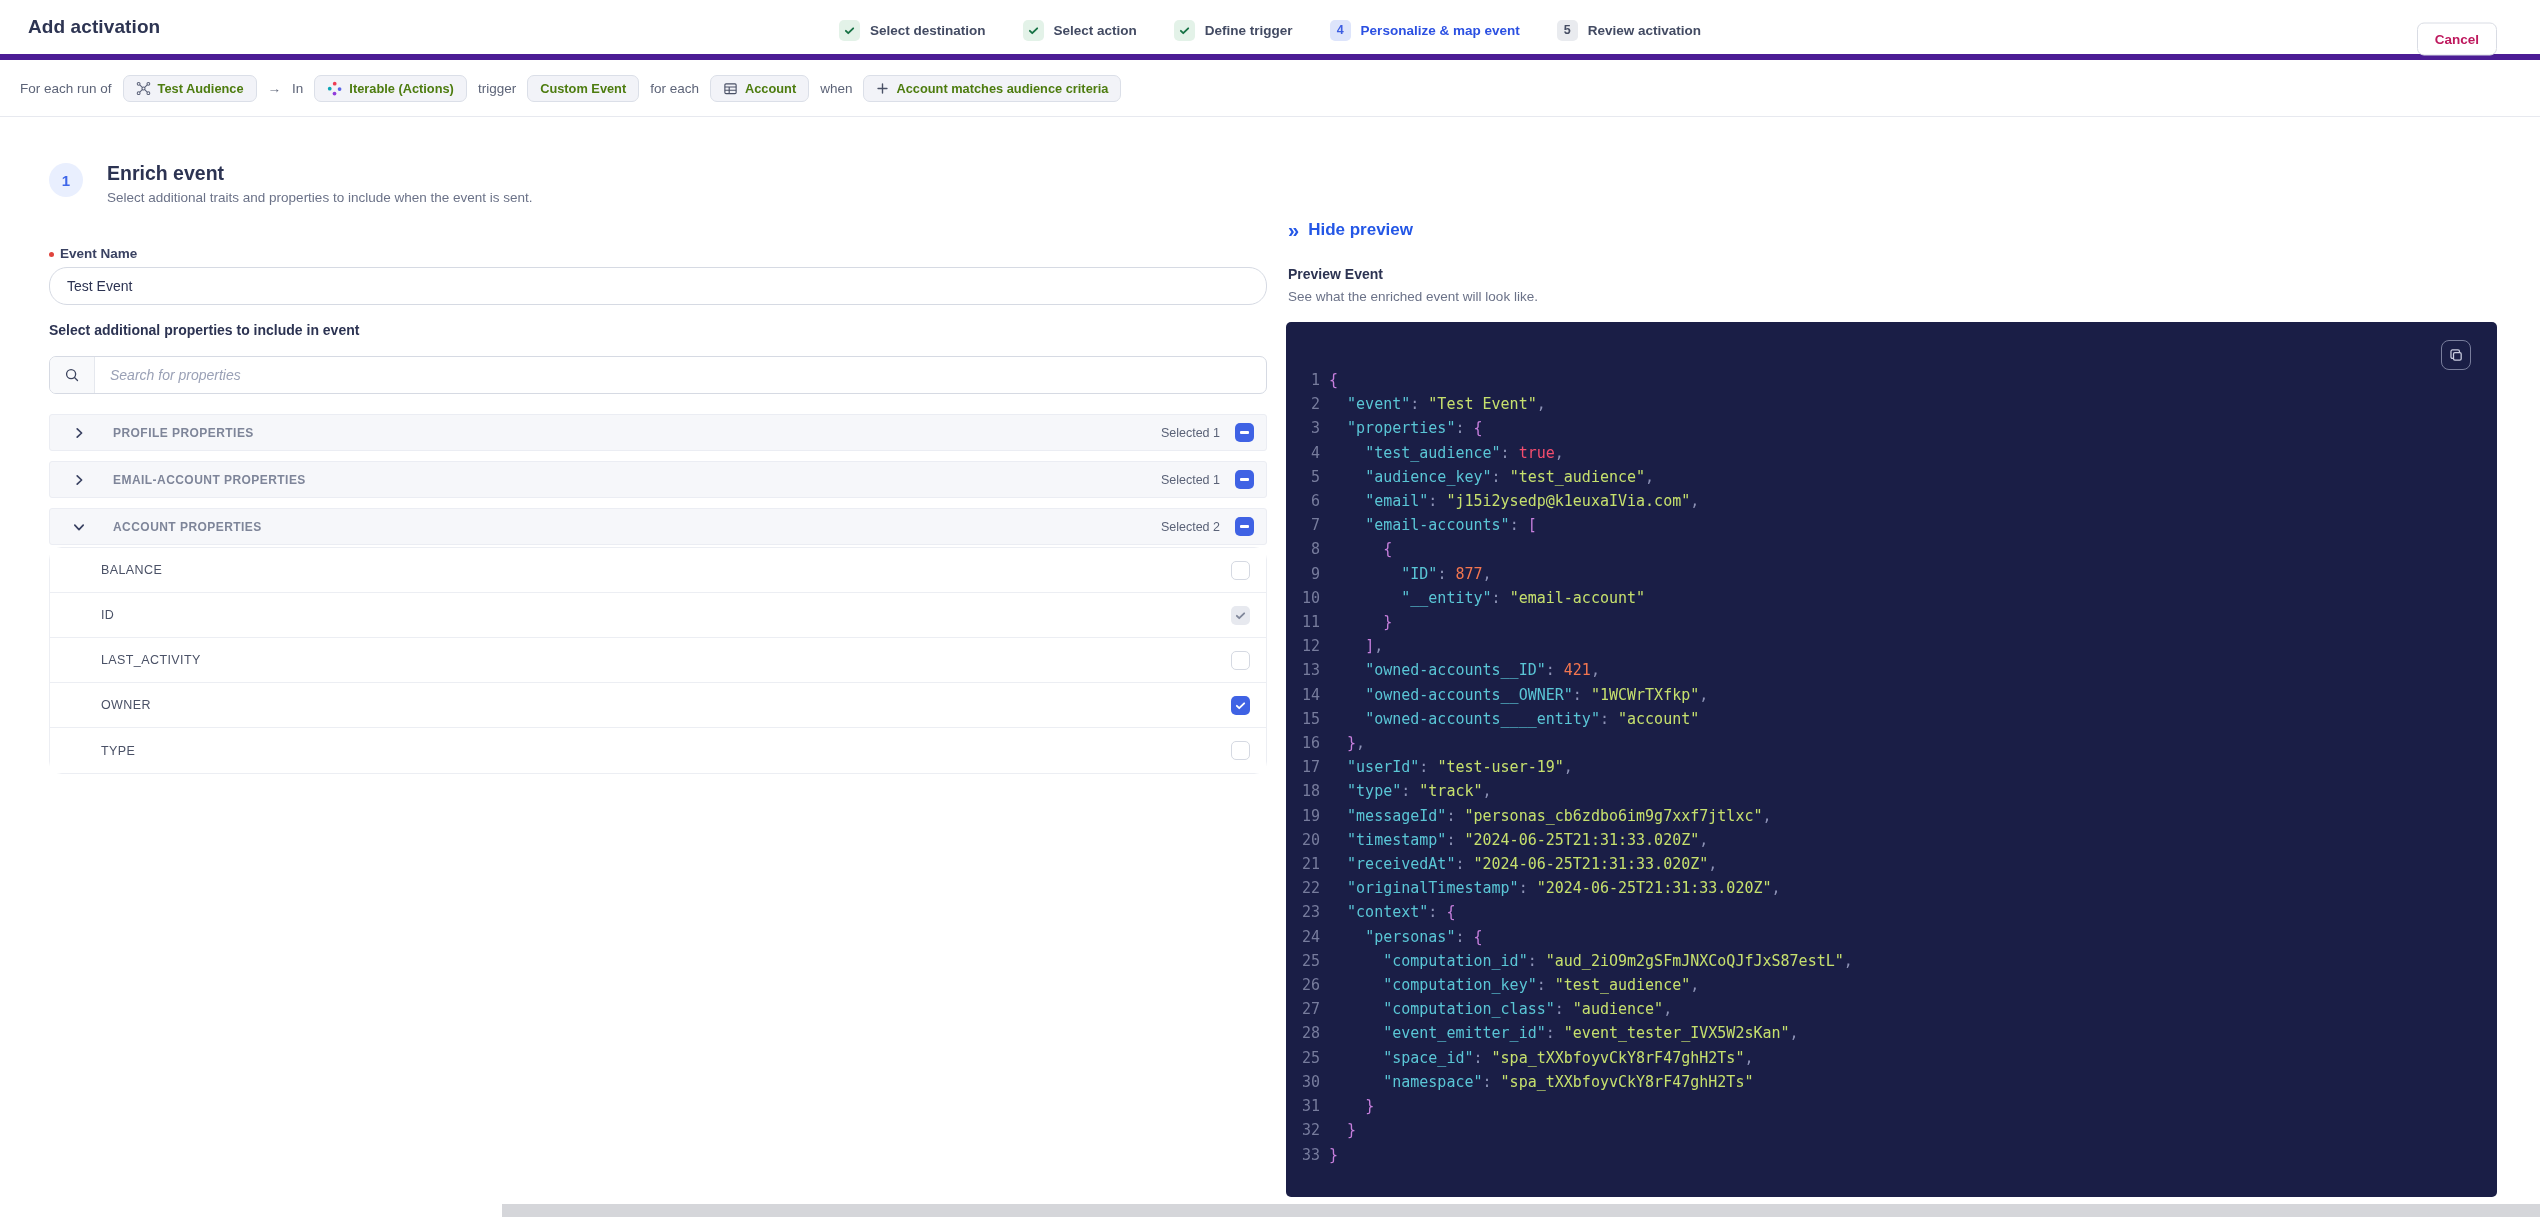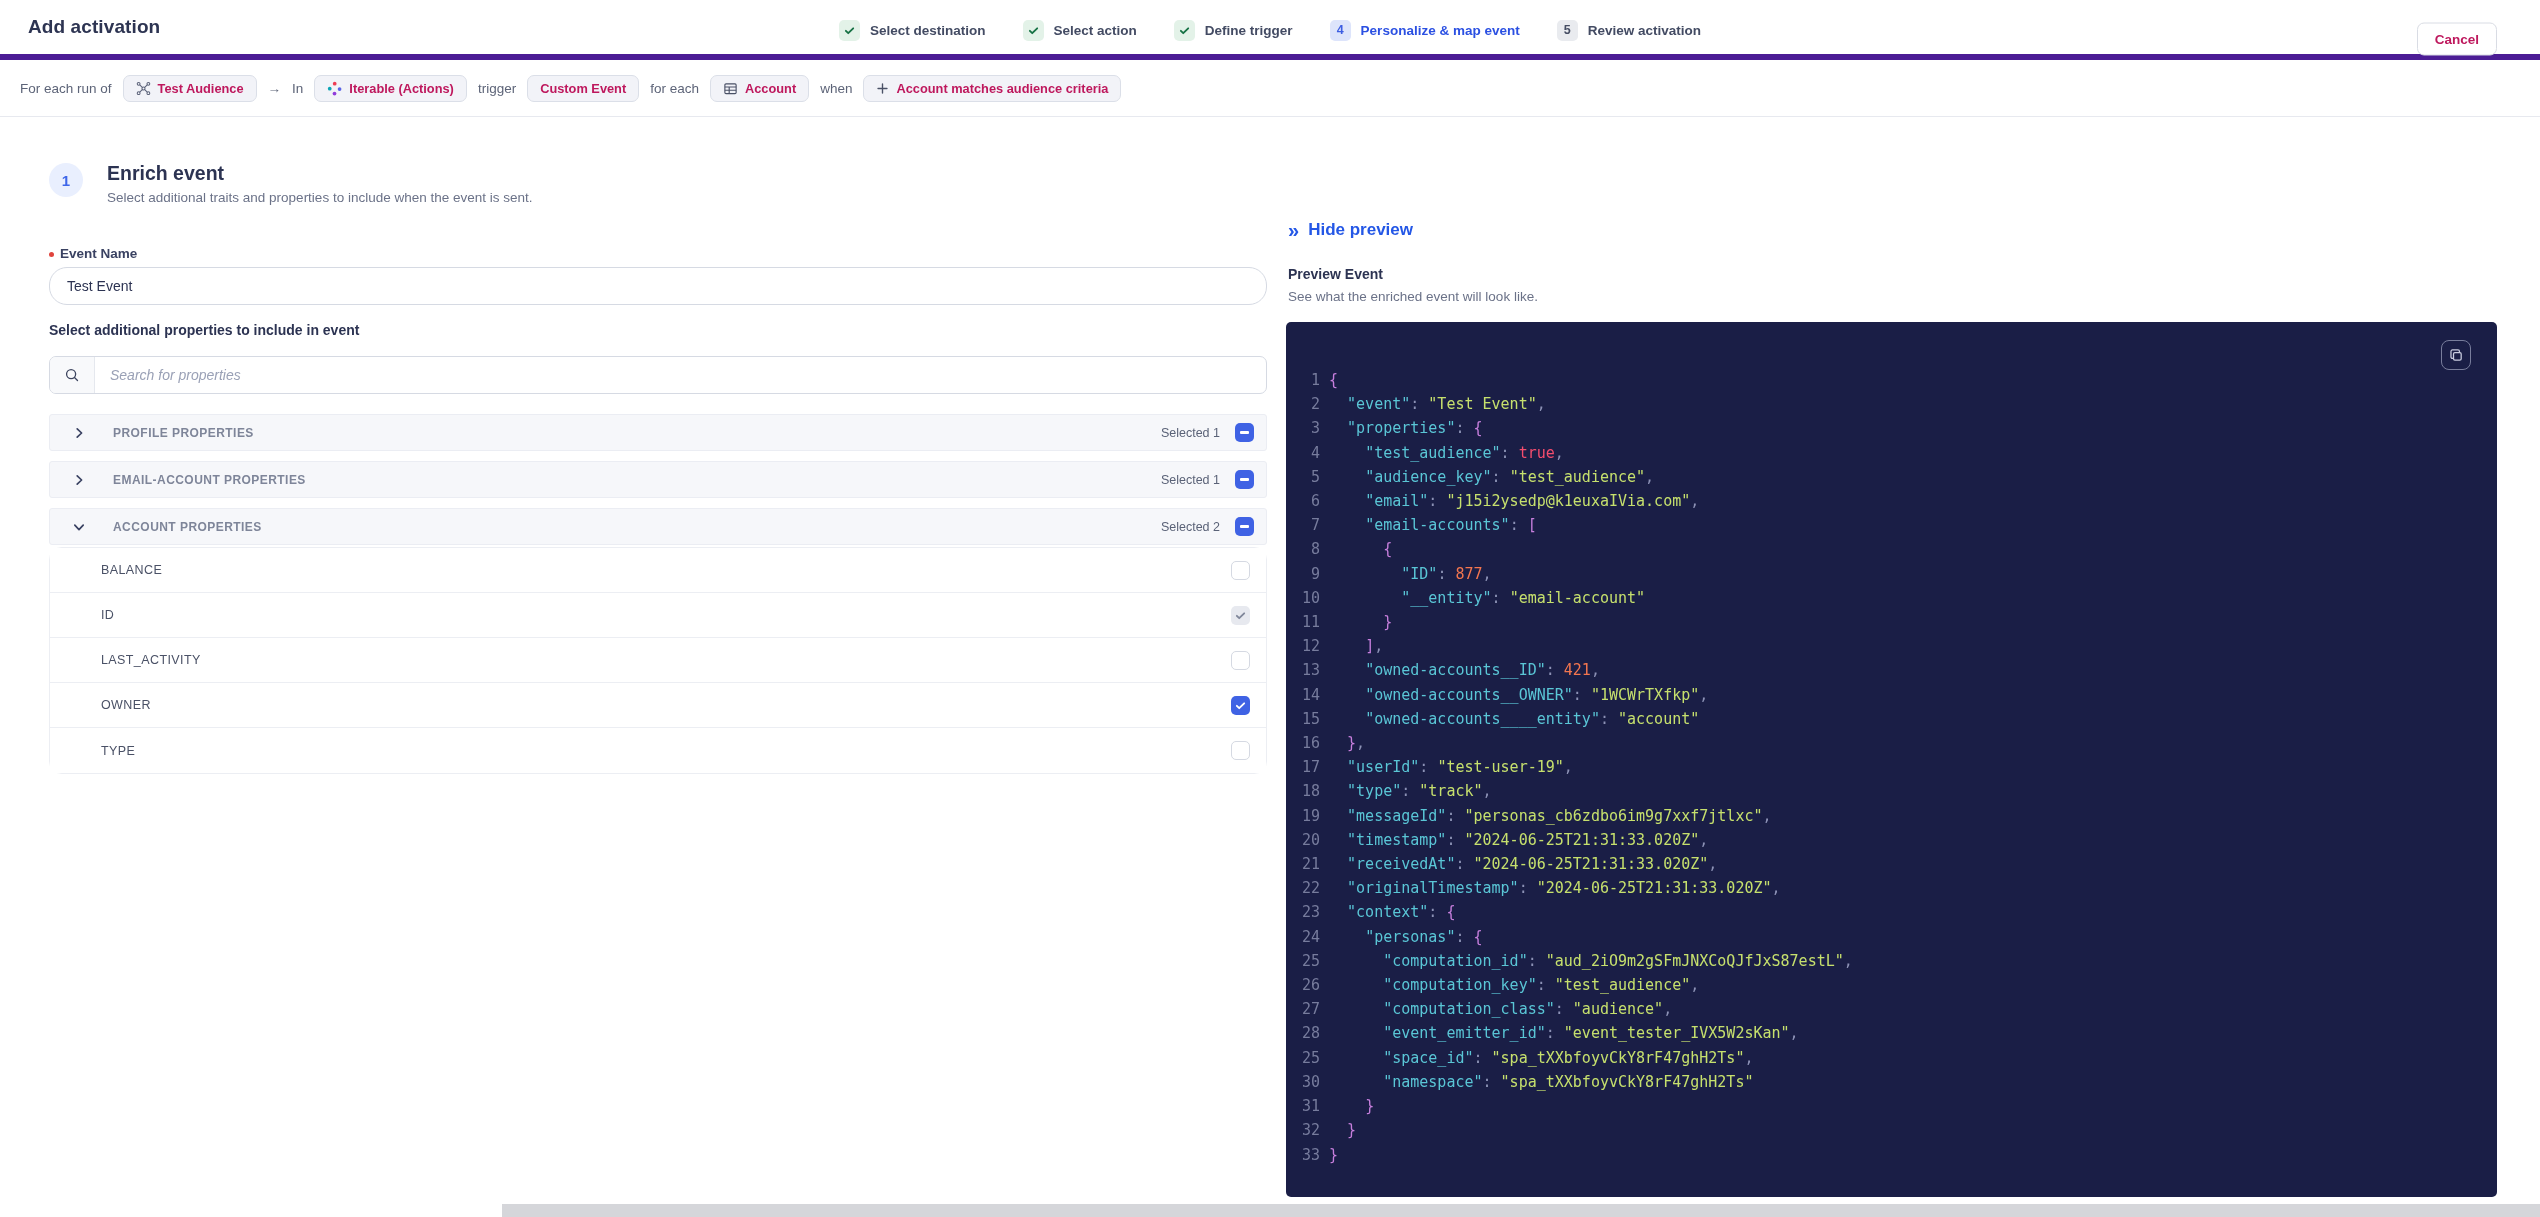--- a/index.html
+++ b/index.html
@@ -26,21 +26,21 @@
     font-size:13.5px; font-weight:600; color:#be185d; display:flex; align-items:center;
     cursor:pointer; font-family:inherit;margin-top:12px; }
 
   
   .trigger-bar { height:57px; border-bottom:1px solid #e7e9ef; display:flex;
     align-items:center; padding-left:20px; gap:11px; background:#fff;
     font-size:13.5px; color:#5d6478; }
   .trig-text { white-space:nowrap; }
   .pill { display:inline-flex; align-items:center; gap:7px; height:27px; padding:0 12px;
     background:#f2f3f8; border:1px solid #dbdfe8; border-radius:7px;
-    font-size:12.8px; font-weight:700; color:#be185d; white-space:nowrap; cursor:pointer; }
+    font-size:12.8px; font-weight:700; color:#4d7c0f; white-space:nowrap; cursor:pointer; }
   .pill-icon { display:flex; align-items:center; }
 
   
   .left-col { position:absolute; left:49px; top:117px; width:1218px; }
   .step-head { margin-top:45px; display:flex; gap:24px; align-items:flex-start; }
   .step-circle { width:34px; height:34px; border-radius:50%; background:#e9effe;
     color:#3e66e9; font-size:15px; font-weight:700; display:flex; align-items:center;
     justify-content:center; margin-top:1px; flex:none; }
   .sec-title { font-size:19.5px; font-weight:700; color:#2c3352; line-height:23px; }
   .sec-sub { font-size:13.5px; color:#6b7288; line-height:19px; margin-top:3px; }

